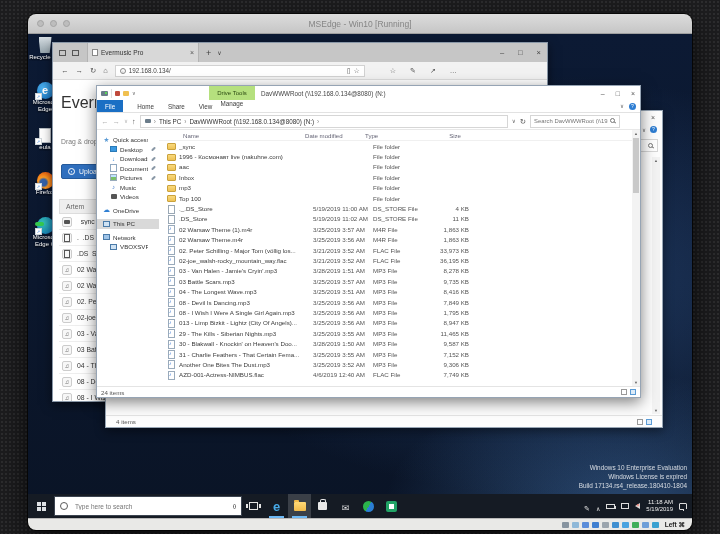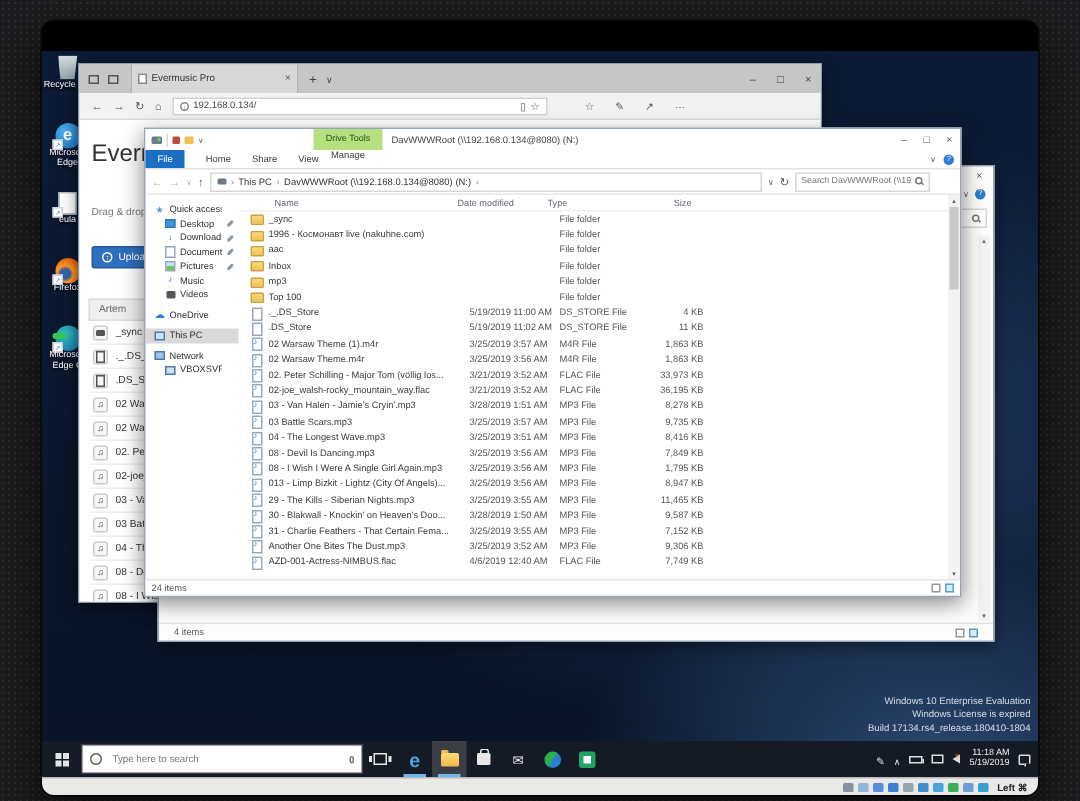--- a/index.html
+++ b/index.html
@@ -193,20 +193,28 @@
   .ic-vb-network{background:#3f7fd0;} .ic-vb-usb{background:#9aa4ad;} .ic-vb-shared{background:#3f8fd0;}
   .ic-vb-display{background:#4aa3e0;} .ic-vb-recording{background:#3fae5a;} .ic-vb-mouse{background:#6f9fd8;} .ic-vb-keyboard{background:#39a0d0;}
   .hostkey{font-size:6.5px;color:#222;font-weight:bold;margin-left:3px;}
 </style>
 </head>
 <body>
 
 <div class="stage">
   <div class="vm">
 
+    <div class="mac-bar">
+      <div class="dots">
+        <span class="dot"></span>
+        <span class="dot"></span>
+        <span class="dot"></span>
+      </div>
+      <span class="mac-title">MSEdge - Win10 [Running]</span>
+    </div>
 
     <div class="guest">
 
       <div class="dicons">
 
           <div class="dicon">
             <span class="art">
               <span class="ic-recycle-bin"></span>
               <span class="shortcut" style="visibility: hidden;"></span>
             </span>

